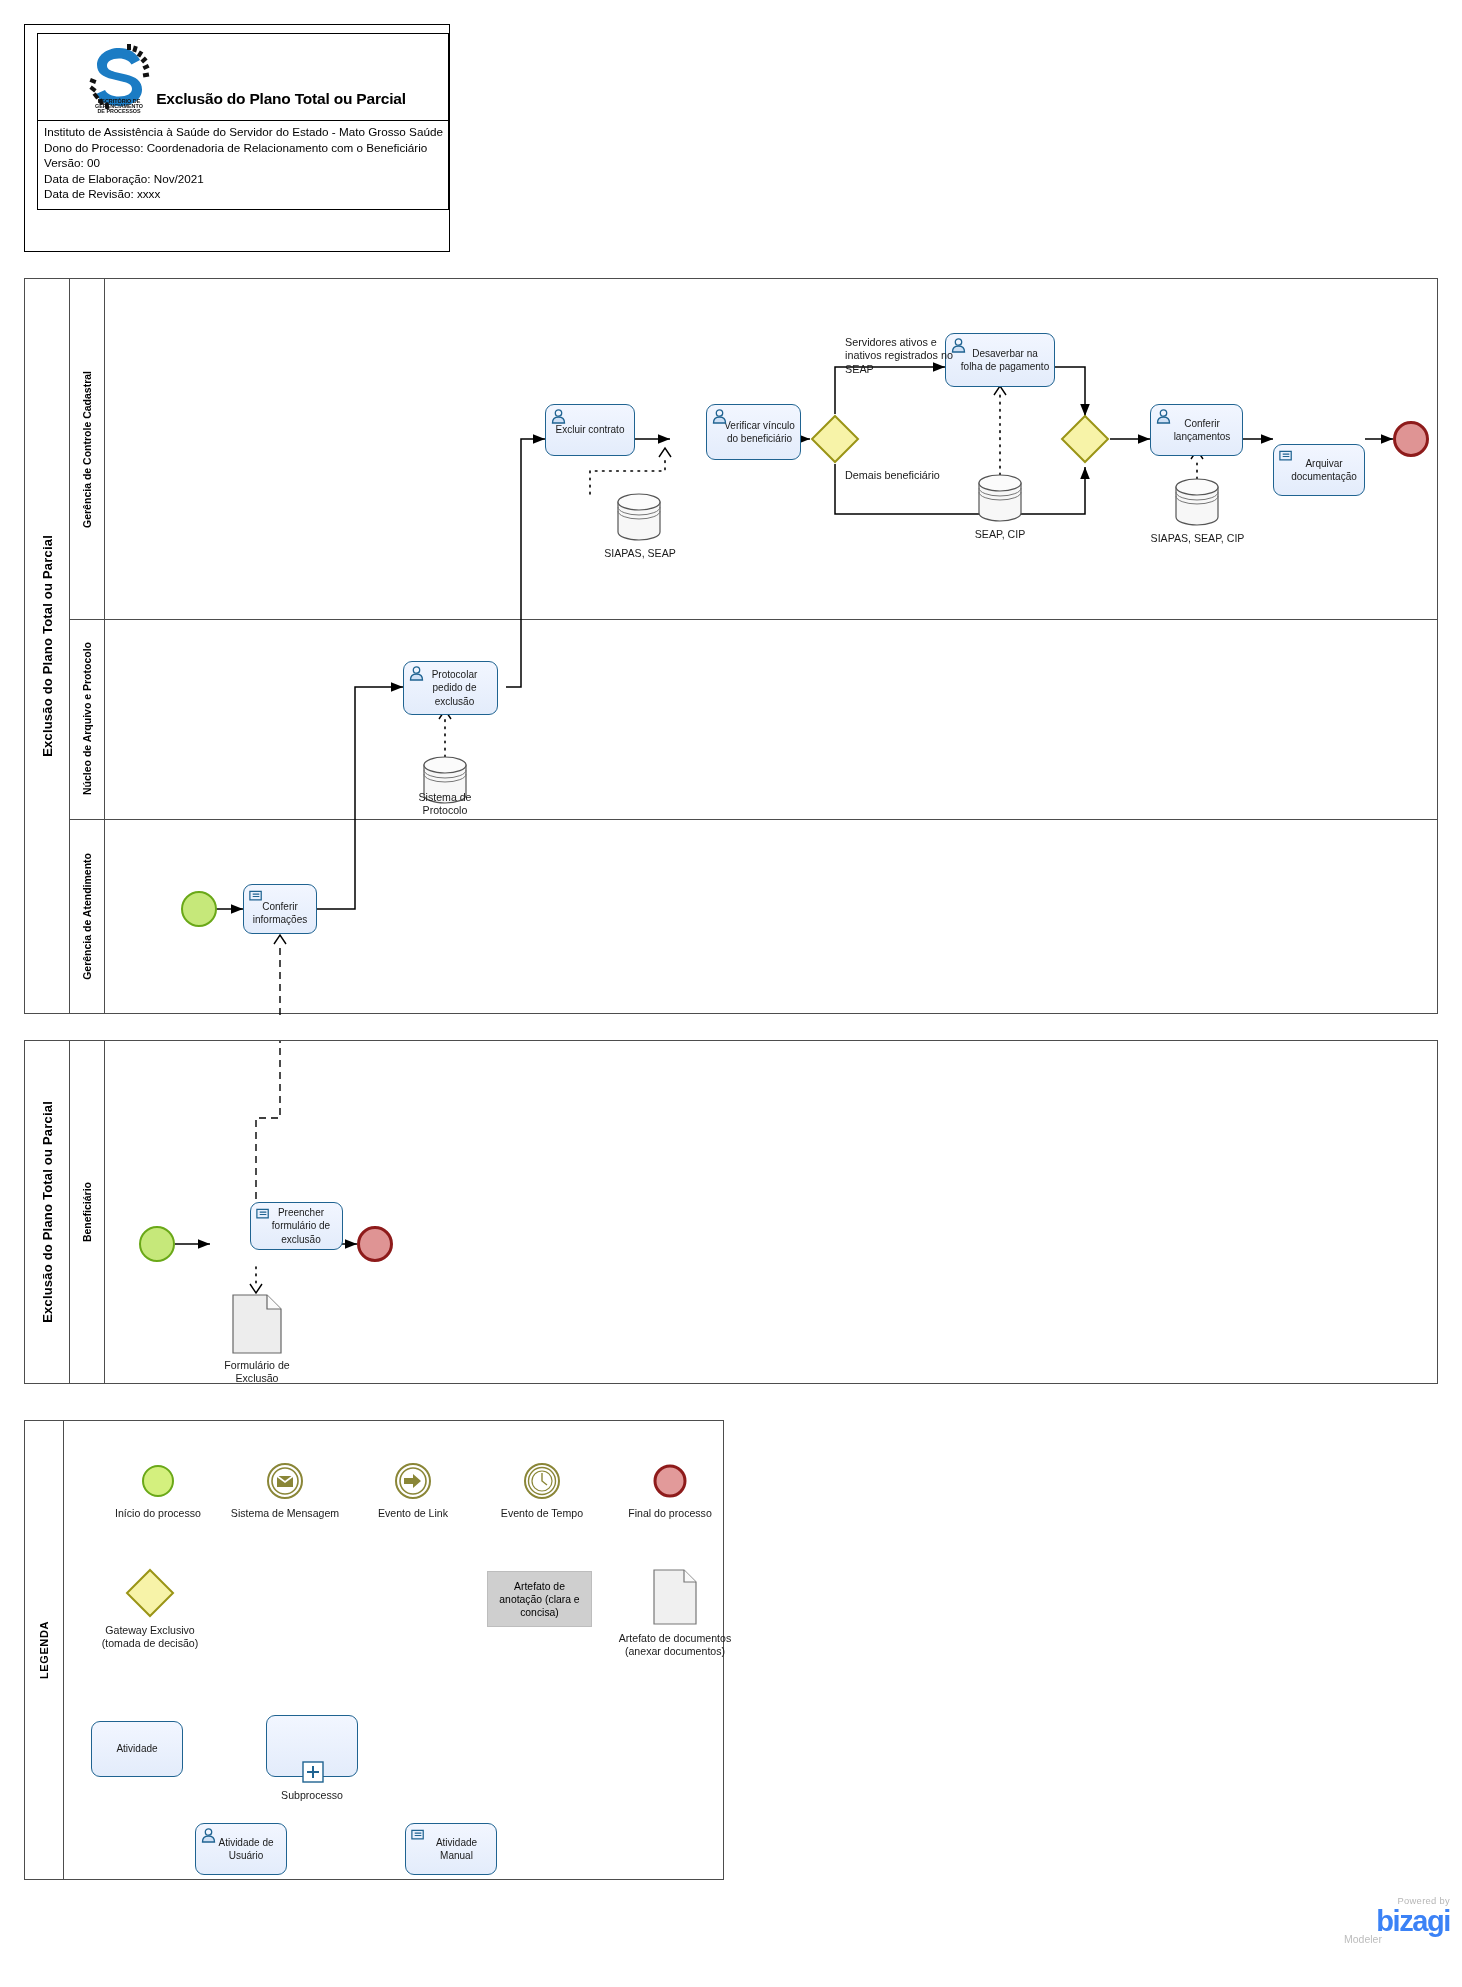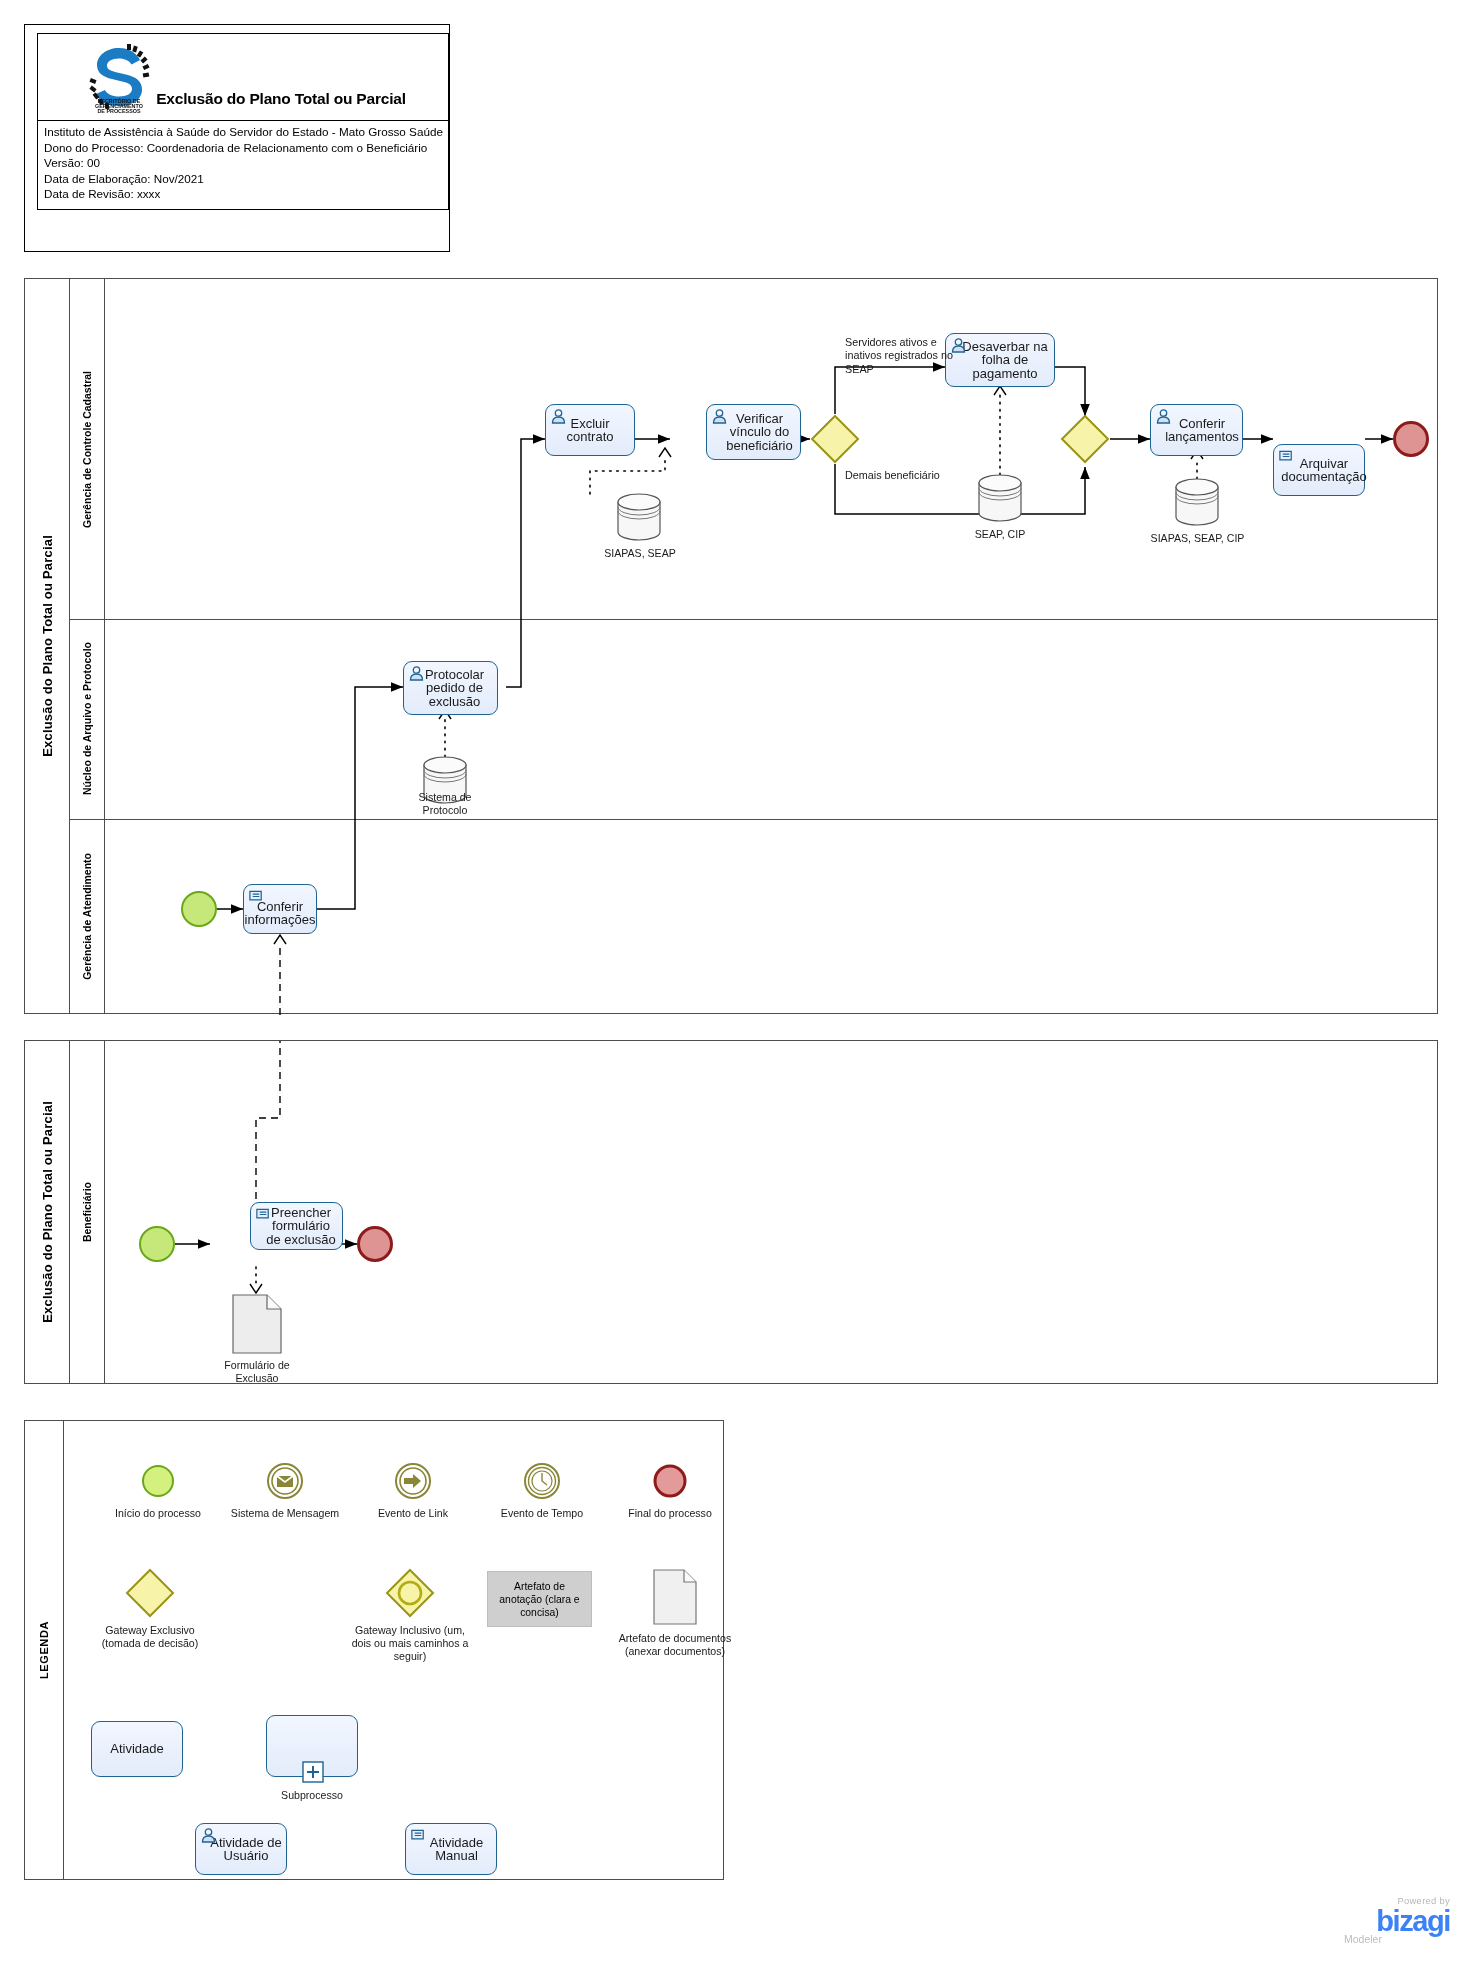--- a/index.html
+++ b/index.html
@@ -41,21 +41,21 @@
     font-size:10.5px;font-weight:bold;white-space:nowrap;
   }
   .lane-sep{position:absolute;left:44px;right:0;height:0;border-top:1px solid #4d4d4d;}
 
   
   .task{
     position:absolute;box-sizing:border-box;
     border:1.6px solid #1f6391;border-radius:9px;
     background:linear-gradient(180deg,#f2f6ff 0%,#e3ecfb 100%);
     display:flex;align-items:center;justify-content:center;
-    text-align:center;font-size:13px;line-height:13.4px;color:#1a1a1a;
+    text-align:center;font-size:10px;line-height:13.4px;color:#1a1a1a;
   }
   .task .tlabel{padding:0 4px;}
   .task-ico{position:absolute;left:4px;top:3px;width:17px;height:16px;}
 
   .evt{position:absolute;border-radius:50%;box-sizing:border-box;}
   .evt-start{border:2.2px solid #6aa818;background:#c6e87a;}
   .evt-end{border:3px solid #8e1b1b;background:#df9494;}
 
   .gw{position:absolute;box-sizing:border-box;}
   .gw svg{display:block;}
@@ -404,29 +404,20 @@
   </div>
 
   <div class="lg-item" style="left:60px;top:145px;width:130px;">
     <div class="lg-shape" style="height:54px;">
       <svg width="52" height="52">
           <polygon points="26,3 49,26 26,49 3,26" fill="#f7f3a8" stroke="#9a9416" stroke-width="2"></polygon>
         </svg>
     </div>
     <div class="lg-cap">Gateway  Exclusivo (tomada de decisão)</div>
   </div>
-  <div class="lg-item" style="left:320px;top:145px;width:130px;">
-    <div class="lg-shape" style="height:54px;">
-      <svg width="52" height="52">
-        <polygon points="26,3 49,26 26,49 3,26" fill="#f7f3a8" stroke="#9a9416" stroke-width="2"></polygon>
-        <circle cx="26" cy="26" r="11" fill="none" stroke="#b3ac13" stroke-width="2.6"></circle>
-      </svg>
-    </div>
-    <div class="lg-cap">Gateway  Inclusivo (um, dois ou mais caminhos a seguir)</div>
-  </div>
   <div class="lg-item" style="left:462px;top:150px;width:105px;">
     <div style="width:105px;height:56px;background:#cfcfcf;border:1px solid #bdbdbd;display:flex;align-items:center;justify-content:center;font-size:10.4px;line-height:13px;text-align:center;box-sizing:border-box;padding:0 4px;">
       <span>Artefato de anotação (clara e concisa)</span>
     </div>
   </div>
   <div class="lg-item" style="left:590px;top:145px;width:120px;">
     <div class="lg-shape" style="height:62px;">
       <svg width="46" height="58" viewBox="0 0 46 58">
         <path d="M2 2 h30 l12 12 v42 h-42 z" fill="#f0f0f0" stroke="#777" stroke-width="1.2"></path>
         <path d="M32 2 v12 h12" fill="#fafafa" stroke="#777" stroke-width="1.2"></path>

